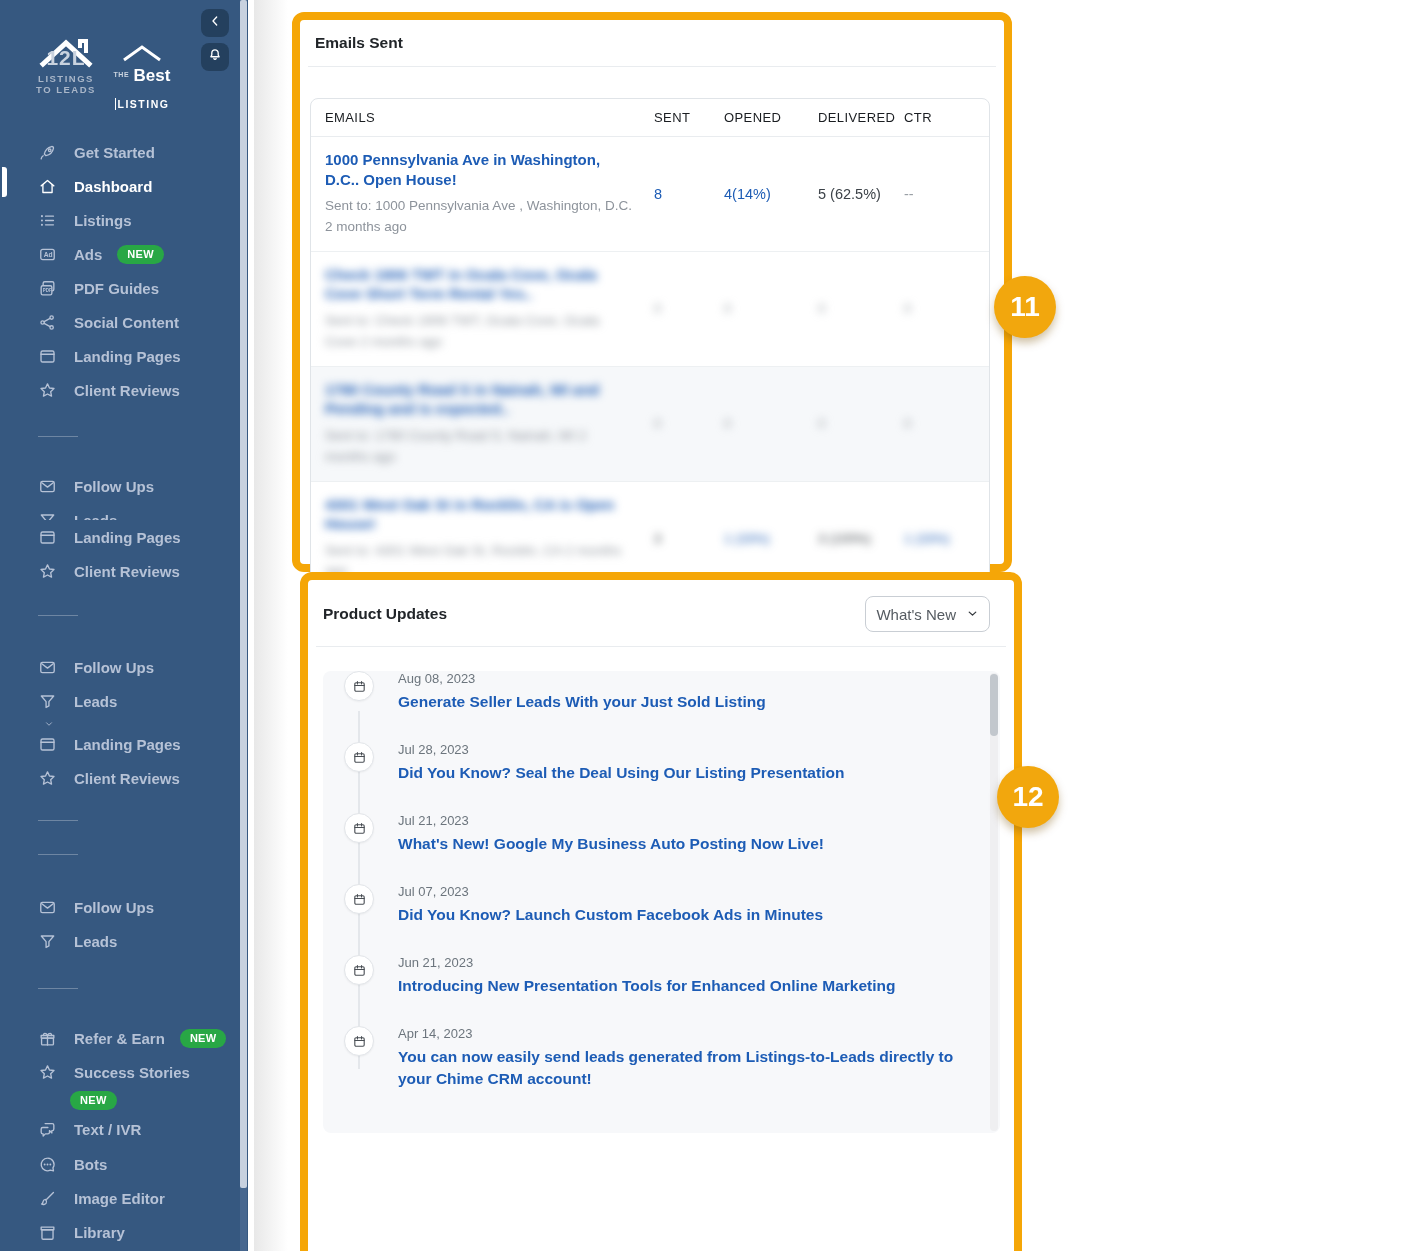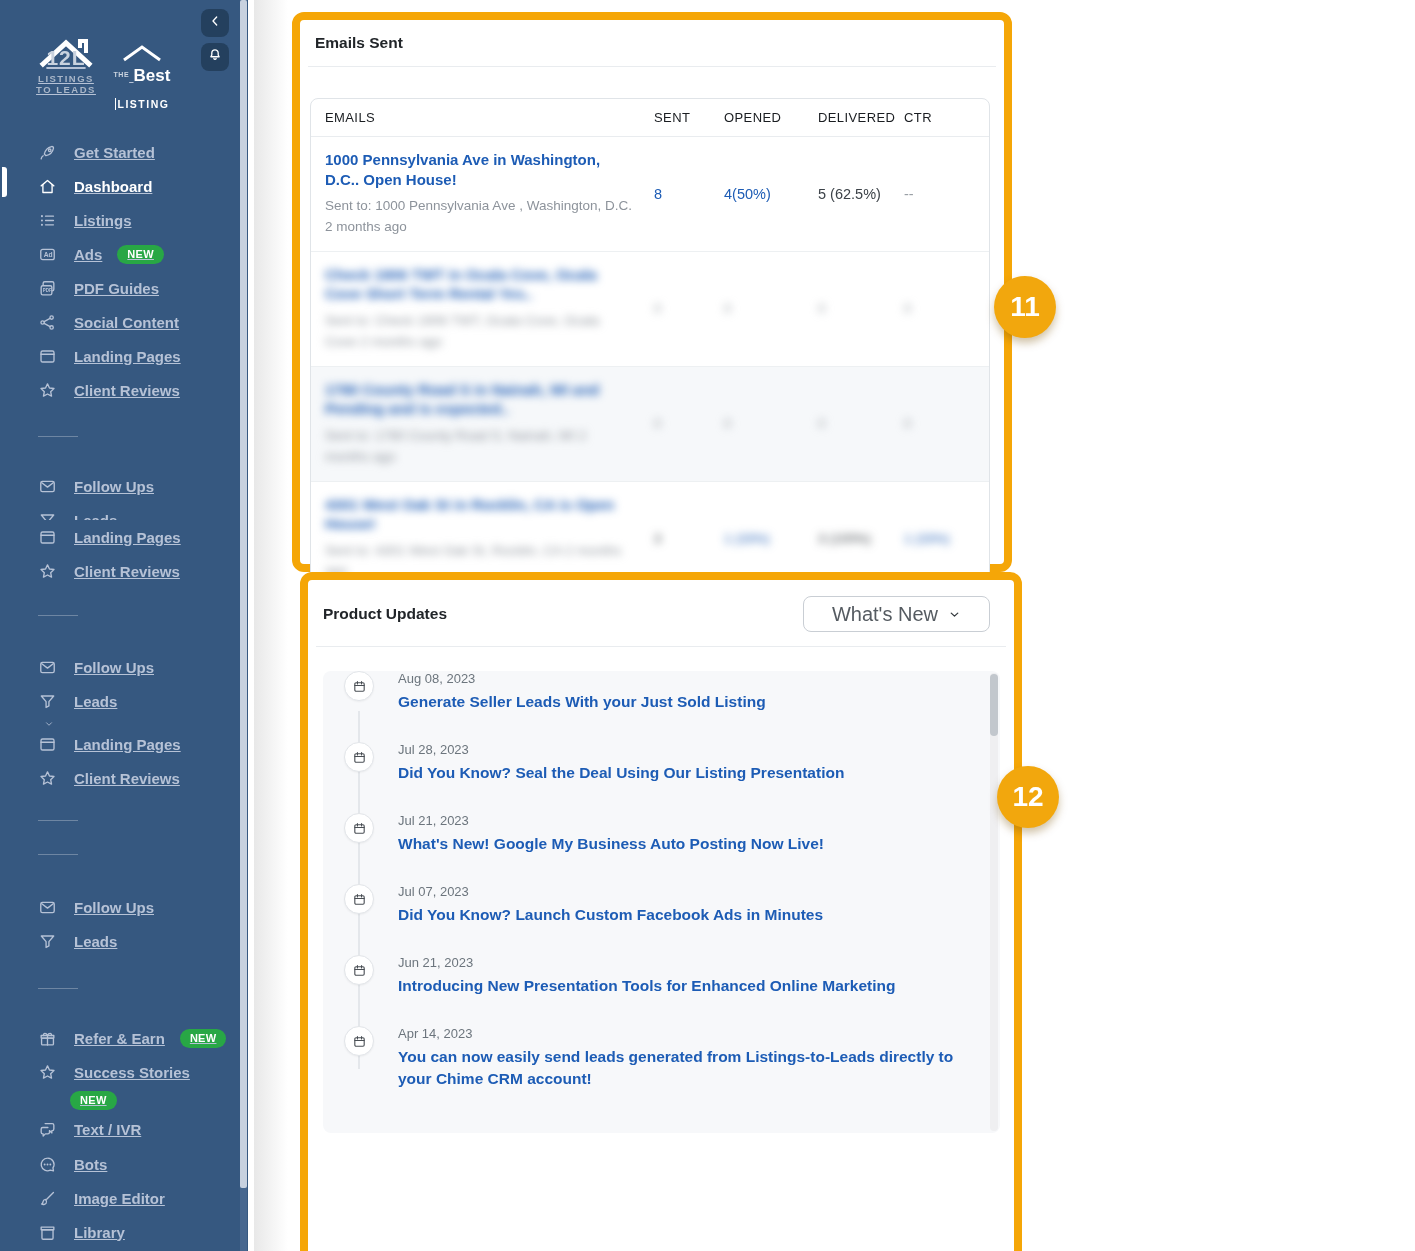--- a/index.html
+++ b/index.html
@@ -1,21 +1,21 @@
 <!DOCTYPE html>
 <html><head>
 <meta charset="utf-8">
 <style>
   * { margin:0; padding:0; box-sizing:border-box; }
   html,body { background:#fff; }
   body { font-family:"Liberation Sans", sans-serif; }
   #app { position:relative; width:1415px; height:1251px; overflow:hidden; background:#fff; }
 
   
-  .sidebar { position:absolute; left:0; top:0; width:248px; height:1251px; background:#365880; color:#b6c2d6; z-index:2;text-decoration:underline; }
+  .sidebar { position:absolute; left:0; top:0; width:248px; height:1251px; background:#365880; color:#b6c2d6; z-index:2; }
   .sb-scroll-track { position:absolute; right:1px; top:0; width:7px; height:1251px; background:#47678f; }
   .sb-scroll-thumb { position:absolute; right:1px; top:0; width:7px; height:1188px; background:#c7d1df; border-radius:2px; }
   .top-btn { position:absolute; width:28px; height:28px; background:#24405e; border-radius:8px; color:#fff; display:flex; align-items:center; justify-content:center; cursor:pointer; }
   .collapse-btn { left:201px; top:9px; }
   .bell-btn { left:201px; top:43px; }
   .top-btn svg { width:16px; height:16px; stroke:#fff; fill:none; stroke-width:2; stroke-linecap:round; stroke-linejoin:round; }
 
   .logo-row { display:flex; gap:14px; padding:36px 0 0 35px; align-items:flex-start; }
   .logo-primary { width:62px; text-align:center; }
   .logo-roof { display:block; margin:0 auto; }
@@ -77,21 +77,21 @@
   .v-dark { color:#3c4248; }
   .v-gray { color:#9aa0a6; }
   .v-sm { font-size:13px; }
   .redacted .row-title, .redacted .row-sub, .redacted .cell-val { filter:blur(4px); }
   .r1 { min-height:88px; } .r2 { min-height:92px; } .r3 { min-height:80px; } .r4 { min-height:56px; } .r5 { min-height:57px; }
 
   .all-emails-btn { display:inline-block; margin:18px 0 0 7px; padding:8px 14px; font-size:14.5px; font-weight:bold; color:#1d5cb5; background:#fff; border:1px solid #d6dade; border-radius:7px; cursor:pointer; font-family:inherit; }
 
   
   .upd-header { display:flex; align-items:center; justify-content:space-between; margin-top:4px; }
-  .select-box { display:flex; align-items:center; gap:10px; height:36px; padding:0 28px; margin-right:16px; border:1px solid #c9ced4; border-radius:8px; background:#fff; color:#555b61; font-size:20px; cursor:pointer; }
+  .select-box { display:flex; align-items:center; gap:10px; height:36px; padding:0 10px; margin-right:16px; border:1px solid #c9ced4; border-radius:8px; background:#fff; color:#555b61; font-size:15px; cursor:pointer; }
   .select-box svg { width:13px; height:13px; stroke:#33383d; fill:none; stroke-width:2.4; stroke-linecap:round; stroke-linejoin:round; }
   .upd-divider { border-top:1px solid #e9ecef; margin-top:14px; }
   .upd-list { position:relative; margin-top:24px; margin-left:7px; width:677px; height:462px; background:#f7f8fa; border-radius:8px; overflow:hidden; }
   .timeline { position:absolute; left:35px; top:40px; width:2px; height:358px; background:#e4e7eb; }
   .upd-scroll-track { position:absolute; right:2px; top:2px; bottom:2px; width:8px; background:#efeff1; border-radius:4px; }
   .upd-scroll-thumb { position:absolute; right:2px; top:3px; width:8px; height:62px; background:#c2c7cd; border-radius:4px; }
   .pu-item { display:flex; gap:24px; padding:0 40px 0 21px; min-height:71px; align-items:flex-start; }
   .pu-item:first-child { padding-top:16px; }
   .pu-icon { width:30px; height:30px; flex:0 0 30px; background:#fff; border:1px solid #e2e5e9; border-radius:50%; display:flex; align-items:center; justify-content:center; box-shadow:0 1px 2px rgba(0,0,0,.05); position:relative; z-index:1; }
   .pu-icon svg { width:15px; height:15px; stroke:#4a4f55; fill:none; stroke-width:1.8; stroke-linecap:round; stroke-linejoin:round; }
@@ -420,21 +420,21 @@
         <div>DELIVERED</div>
         <div>CTR</div>
       </div>
 
       <div class="t-row r1">
         <div class="cell-main">
           <div class="row-title">1000 Pennsylvania Ave in Washington, D.C.. Open House!</div>
           <div class="row-sub">Sent to:  1000 Pennsylvania Ave , Washington, D.C. 2 months ago</div>
         </div>
         <div class="cell-val v-blue">8</div>
-        <div class="cell-val v-blue">4(50%)</div>
+        <div class="cell-val v-blue">4(14%)</div>
         <div class="cell-val v-dark">5 (62.5%)</div>
         <div class="cell-val v-gray">--</div>
       </div>
 
       <div class="t-row r2 redacted">
         <div class="cell-main">
           <div class="row-title">Check 1906 TWT in Ocala Cove, Ocala Cove Short Term Rental Yes..</div>
           <div class="row-sub">Sent to:  Check 1906 TWT, Ocala Cove, Ocala Cove 2 months ago</div>
         </div>
         <div class="cell-val v-gray v-sm">0</div>

